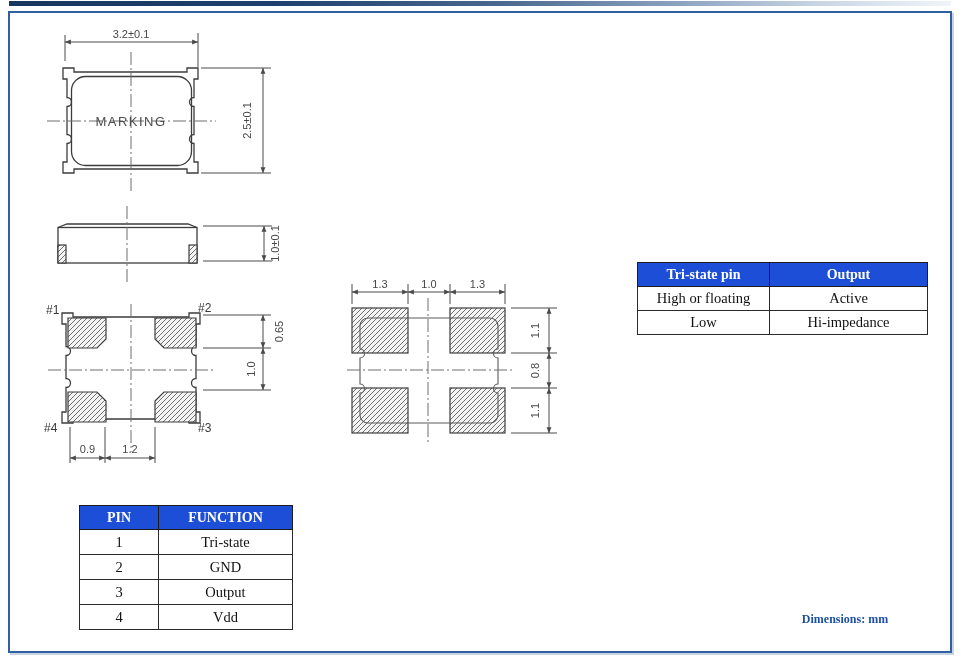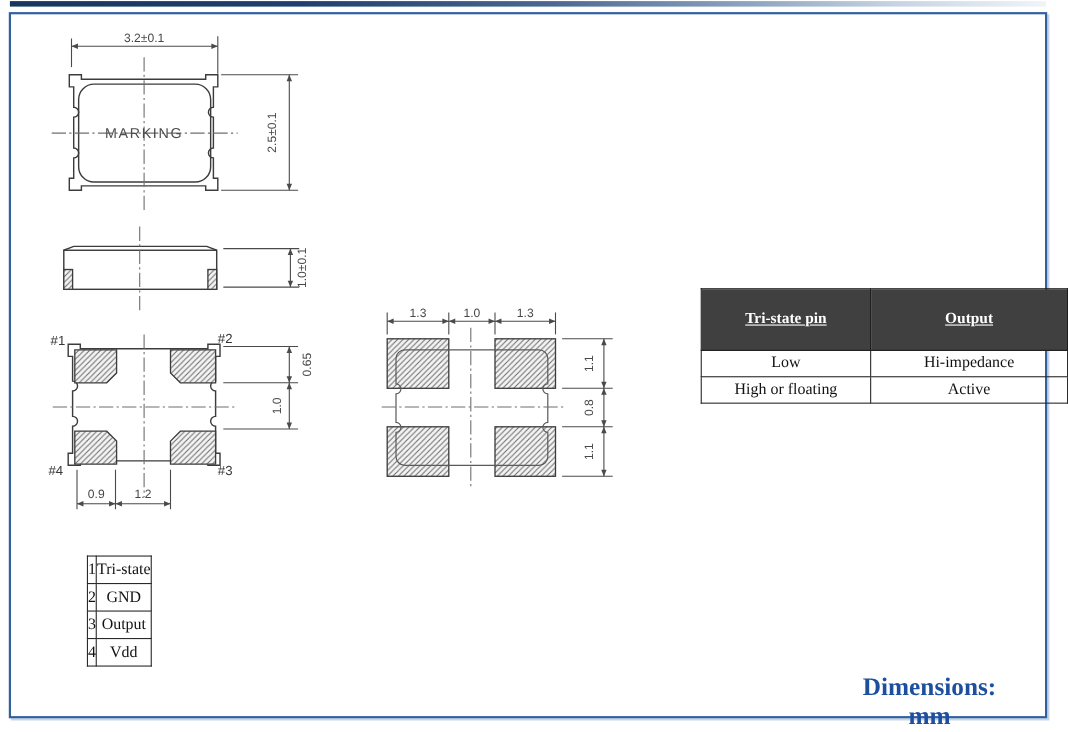--- a/index.html
+++ b/index.html
@@ -13,33 +13,33 @@
   .oln{stroke:#3c3c3c;stroke-width:1.3;fill:none;}
   .thin{stroke:#5a5a5a;stroke-width:1.1;fill:none;}
   .dln{stroke:#4a4a4a;stroke-width:1;fill:none;}
   .cl{stroke:#6f6f6f;stroke-width:1;fill:none;stroke-dasharray:13 3 2 3;}
   .pad{fill:url(#hatch);stroke:#3c3c3c;stroke-width:1.2;}
   .dimtxt{font-family:"Liberation Sans",sans-serif;font-size:11px;fill:#474747;}
   .pintxt{font-family:"Liberation Sans",sans-serif;font-size:12px;fill:#383838;}
   .marktxt{font-family:"Liberation Sans",sans-serif;font-size:13px;letter-spacing:1.5px;fill:#4d4d4d;}
   .lp-title{position:absolute;left:361px;top:230px;font-size:17px;color:#101010;white-space:nowrap;}
   table.dsheet{border-collapse:collapse;font-family:"Liberation Serif",serif;}
-  table.dsheet th{background:#404040;color:#fff;font-weight:bold;font-size:14px;
-      border:1px solid #1c1c1c;text-align:center;padding:16px;text-decoration:underline;}
+  table.dsheet th{background:#1d4ed8;color:#fff;font-weight:bold;font-size:14px;
+      border:1px solid #1c1c1c;text-align:center;padding:0;}
   table.dsheet td{border:1px solid #2a2a2a;font-size:14.5px;color:#111;text-align:center;padding:0;}
   .tristate-wrap{position:absolute;left:637px;top:262px;}
   .tristate-wrap th{height:23px;} .tristate-wrap td{height:23px;}
   .c-tri1{width:131px;} .c-tri2{width:157px;}
   .note{position:absolute;left:612px;top:358px;width:320px;font-size:13px;line-height:14.6px;
         color:#1c1c1c;text-align:justify;}
   .pin-wrap{position:absolute;left:79px;top:505px;}
   .pin-wrap th{height:23px;} .pin-wrap td{height:24px;}
   .c-pin1{width:78px;} .c-pin2{width:133px;}
   .dims-mm{position:absolute;left:765px;top:612px;width:160px;text-align:center;
-      font-weight:bold;font-size:23px;color:#1e4f9f;}
+      font-weight:bold;font-size:12px;color:#1e4f9f;}
 </style>
 </head>
 <body>
 
 <div class="page">
   <div class="top-bar"></div>
   <div class="frame"></div>
 
   <svg class="drawing" width="971" height="665" viewBox="0 0 971 665">
     <defs>
@@ -157,35 +157,39 @@
 
 
   <div class="tristate-wrap">
     <table class="dsheet">
       <tbody>
           <tr>
         <th class="c-tri1">Tri-state pin</th>
         <th class="c-tri2">Output</th>
       </tr>
       <tr>
+        <td>High or floating</td>
+        <td>Active</td>
+      </tr>
+      <tr>
         <td>Low</td>
         <td>Hi-impedance</td>
-      </tr>
-      <tr>
-        <td>High or floating</td>
-        <td>Active</td>
       </tr>
     </tbody>
       </table>
   </div>
 
 
   <div class="pin-wrap">
     <table class="dsheet">
       <tbody>
+          <tr>
+        <th class="c-pin1">PIN</th>
+        <th class="c-pin2">FUNCTION</th>
+      </tr>
       <tr>
         <td>1</td>
         <td>Tri-state</td>
       </tr>
       <tr>
         <td>2</td>
         <td>GND</td>
       </tr>
       <tr>
         <td>3</td>

